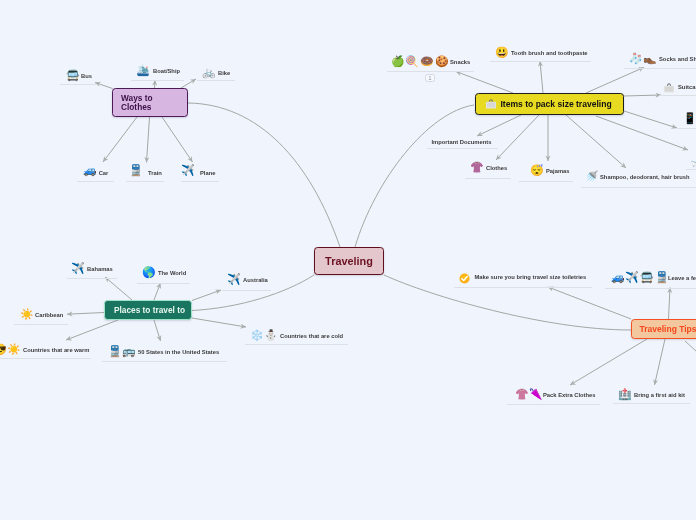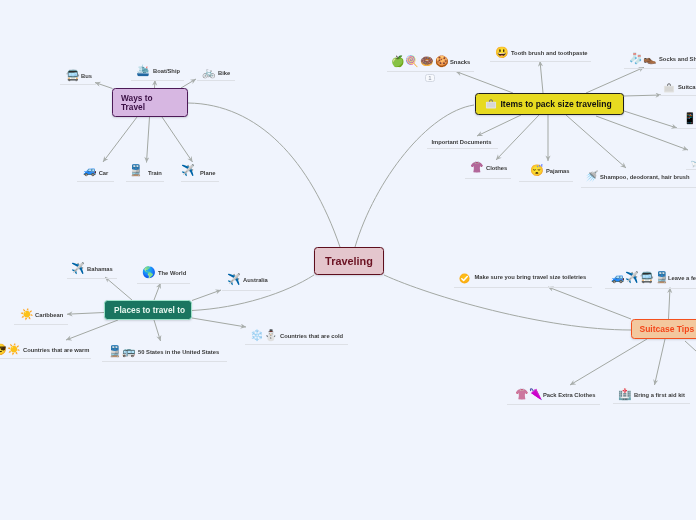--- a/index.html
+++ b/index.html
@@ -77,21 +77,21 @@
         <path d="M192,318 L246,327" fill="none" stroke="#a3a8a3" stroke-width="1" marker-end="url(#ah)"></path>
         <path d="M631,319 L548,287" fill="none" stroke="#a3a8a3" stroke-width="1" marker-end="url(#ah)"></path>
         <path d="M668.5,319 L670,287.5" fill="none" stroke="#a3a8a3" stroke-width="1" marker-end="url(#ah)"></path>
         <path d="M647,339 L570,385" fill="none" stroke="#a3a8a3" stroke-width="1" marker-end="url(#ah)"></path>
         <path d="M665,339 L654.5,385" fill="none" stroke="#a3a8a3" stroke-width="1" marker-end="url(#ah)"></path>
       </g>
   </svg>
   <div id="nodes">
       <div class="box" style="left:314px;top:247px;width:70px;height:28px;background:#e4c6cd;border:1.5px solid #5e0e1d;color:#6b1222;font-size:10.9px;padding:0 16px;justify-content:center;"><span>Traveling</span></div>
       <div class="box" style="left:112px;top:88px;width:76px;height:29px;background:#d7b7e2;border:1.5px solid #4c1a57;color:#3a0f44;font-size:8.3px;padding:0 8px;line-height:8.5px;"><span>Ways to
-Travel</span></div>
+Clothes</span></div>
       <span class="emo" style="left:66px;top:69.5px;font-size:11px;">🚍</span>
       <span class="txt" style="left:81px;top:72.8px;">Bus</span>
       <div class="uline" style="left:60px;top:84px;width:36px;"></div>
       <span class="emo" style="left:136px;top:65px;font-size:11px;">🛳️</span>
       <span class="txt" style="left:153px;top:68.3px;">Boat/Ship</span>
       <div class="uline" style="left:131px;top:79.5px;width:53px;"></div>
       <span class="emo" style="left:202px;top:67px;font-size:11px;">🚲</span>
       <span class="txt" style="left:218px;top:70.3px;">Bike</span>
       <div class="uline" style="left:197px;top:79.5px;width:38px;"></div>
       <span class="emo" style="left:83px;top:164.5px;font-size:11px;">🚙</span>
@@ -155,21 +155,21 @@
       <div class="uline" style="left:14px;top:324px;width:54px;"></div>
       <span class="emo" style="left:-7px;top:344px;font-size:11px;">😎☀️</span>
       <span class="txt" style="left:23px;top:347.3px;">Countries that are warm</span>
       <div class="uline" style="left:0px;top:357.5px;width:91px;"></div>
       <span class="emo" style="left:108px;top:346px;font-size:11px;">🚆🚌</span>
       <span class="txt" style="left:138px;top:349.3px;">50 States in the United States</span>
       <div class="uline" style="left:102px;top:360.5px;width:125px;"></div>
       <span class="emo" style="left:250px;top:330px;font-size:11px;">❄️⛄</span>
       <span class="txt" style="left:280px;top:333.3px;">Countries that are cold</span>
       <div class="uline" style="left:245px;top:343.5px;width:103px;"></div>
-      <div class="box" style="left:631px;top:319px;width:88px;height:20px;background:#f3c89e;border:1.5px solid #f4511e;color:#f4461a;font-size:8.5px;padding:0 7.5px;"><span>Suitcase Tips</span></div>
+      <div class="box" style="left:631px;top:319px;width:88px;height:20px;background:#f3c89e;border:1.5px solid #f4511e;color:#f4461a;font-size:8.5px;padding:0 7.5px;"><span>Traveling Tips</span></div>
       <span class="emo" style="left:458.6px;top:271px;width:11px;height:11px;"><svg viewBox="0 0 24 24" width="11" height="11">
           <defs>
             <radialGradient id="gck" cx="50%" cy="42%" r="62%">
               <stop offset="0%" stop-color="#ffc61a"></stop>
               <stop offset="62%" stop-color="#fcb316"></stop>
               <stop offset="100%" stop-color="#f7a50e"></stop>
             </radialGradient>
           </defs>
           <circle cx="12" cy="12" r="11" fill="url(#gck)"></circle>
           <path d="M6.1,12.4 L10.1,16.2 L18.1,7.6" fill="none" stroke="#fdfdfd" stroke-width="3.3" stroke-linecap="round" stroke-linejoin="round"></path>

